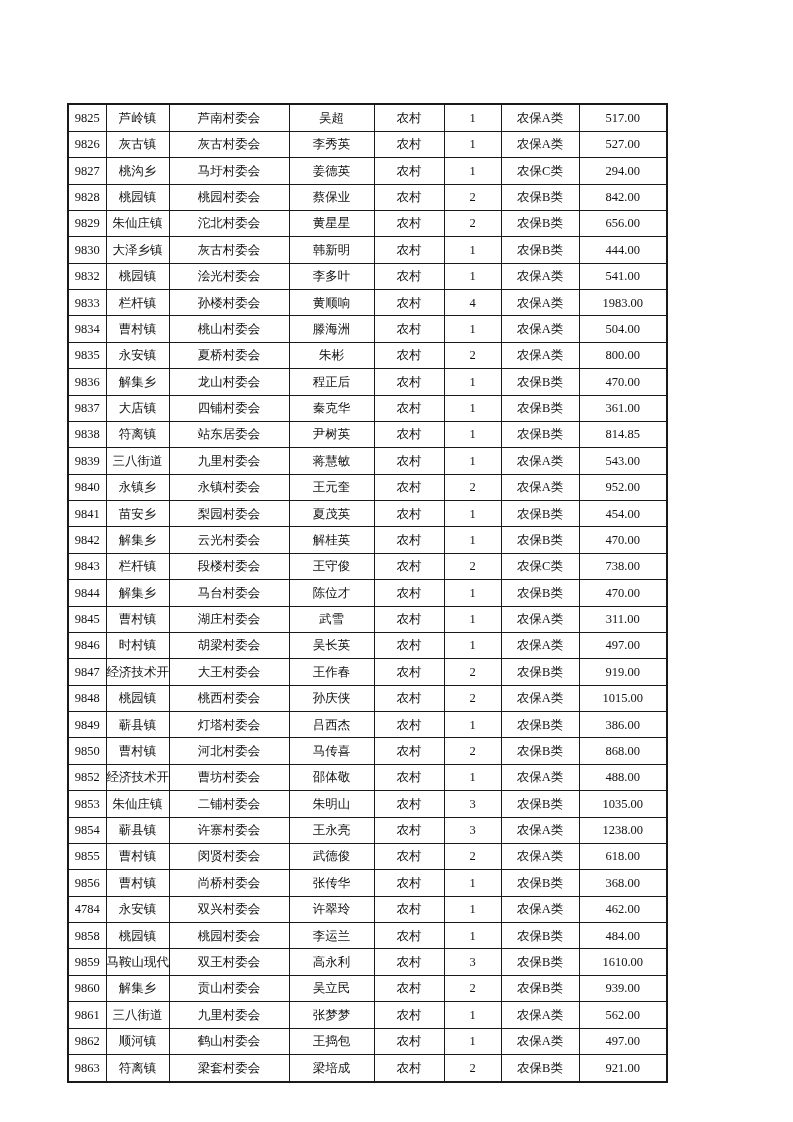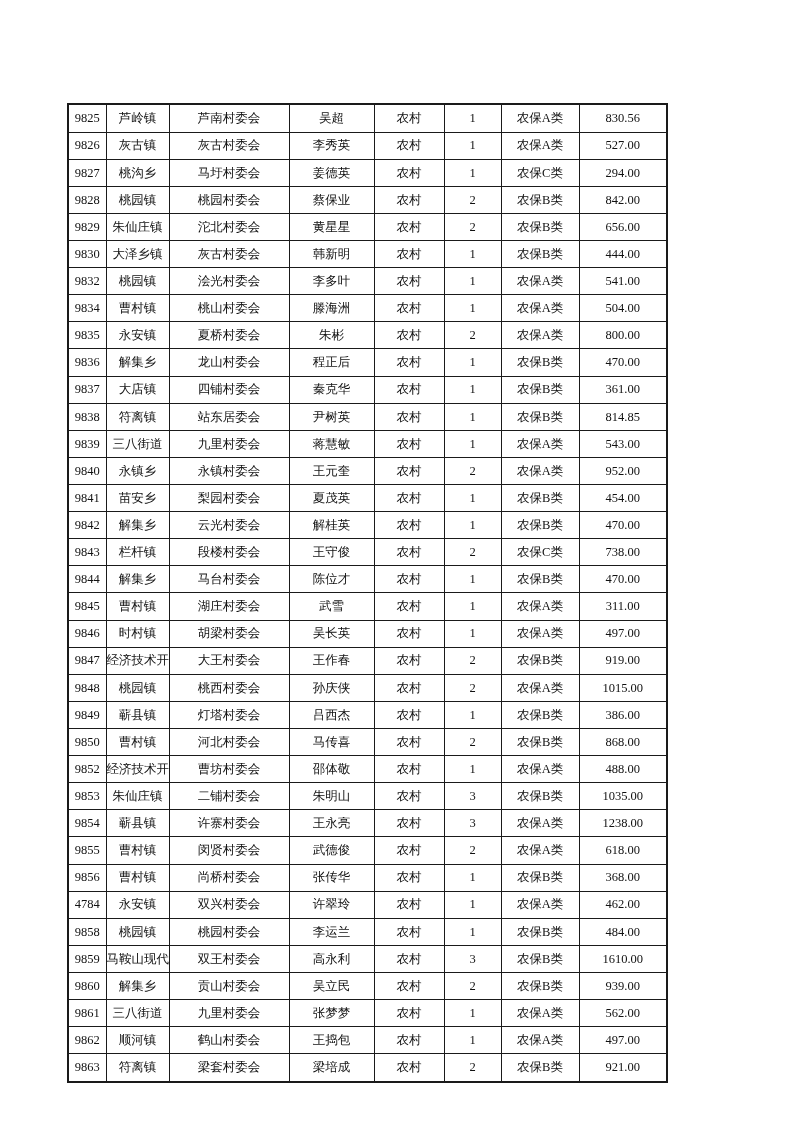--- a/index.html
+++ b/index.html
@@ -86,21 +86,21 @@
             <td>
               <div class="cellc">农村</div>
             </td>
             <td>
               <div class="cellc">1</div>
             </td>
             <td>
               <div class="cellc">农保A类</div>
             </td>
             <td>
-              <div class="cellc">830.56</div>
+              <div class="cellc">517.00</div>
             </td>
           </tr>
           <tr>
             <td>
               <div class="cellc">9826</div>
             </td>
             <td>
               <div class="cellc">灰古镇</div>
             </td>
             <td>
@@ -243,20 +243,46 @@
               <div class="cellc">农村</div>
             </td>
             <td>
               <div class="cellc">1</div>
             </td>
             <td>
               <div class="cellc">农保A类</div>
             </td>
             <td>
               <div class="cellc">541.00</div>
+            </td>
+          </tr>
+          <tr>
+            <td>
+              <div class="cellc">9833</div>
+            </td>
+            <td>
+              <div class="cellc">栏杆镇</div>
+            </td>
+            <td>
+              <div class="cellc">孙楼村委会</div>
+            </td>
+            <td>
+              <div class="cellc">黄顺响</div>
+            </td>
+            <td>
+              <div class="cellc">农村</div>
+            </td>
+            <td>
+              <div class="cellc">4</div>
+            </td>
+            <td>
+              <div class="cellc">农保A类</div>
+            </td>
+            <td>
+              <div class="cellc">1983.00</div>
             </td>
           </tr>
           <tr>
             <td>
               <div class="cellc">9834</div>
             </td>
             <td>
               <div class="cellc">曹村镇</div>
             </td>
             <td>

